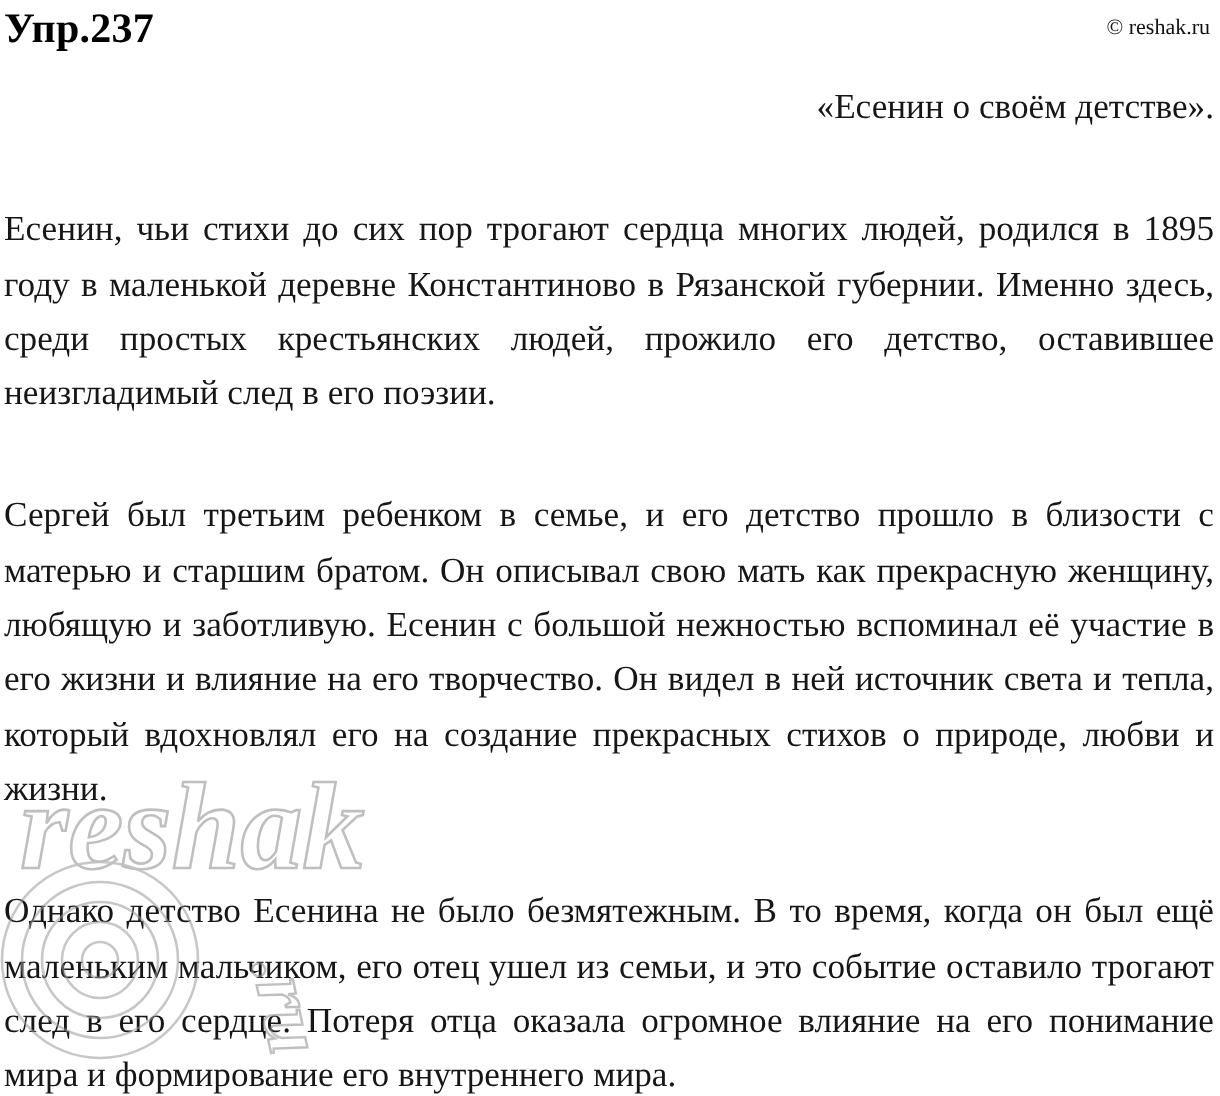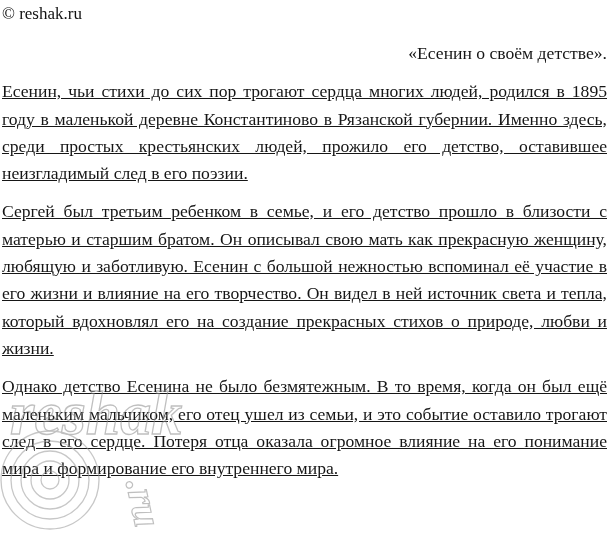--- a/index.html
+++ b/index.html
@@ -38,21 +38,21 @@
     font-family: "Liberation Serif", "DejaVu Serif", serif;
     font-weight: bold;
     font-size: 21px;
     line-height: 24px;
     letter-spacing: 0.1px;
     color: #000000;
     white-space: nowrap;
   }
   .copyright {
     font-family: "Liberation Serif", "DejaVu Serif", serif;
-    font-size: 17px;
+    font-size: 11px;
     line-height: 24px;
     color: #111111;
     white-space: nowrap;
     padding-right: 2px;
   }
 
   
   .doc-body {
     position: relative;
     padding: 0 3px 0 2px;
@@ -66,22 +66,21 @@
     text-justify: inter-word;
     color: #161616;
     hyphens: none;
     word-spacing: 0px;
   }
   p.para.lead {
     margin-top: 12px;
     text-align: right;
   }
   p.para.spaced {
-    margin-top: 11px;
-    text-decoration: underline;
+    margin-top: 34px;
   }
   
 
   
   .watermark {
     position: absolute;
     left: 8px;
     top: 386px;
     width: 190px;
     height: 150px;
@@ -115,20 +114,21 @@
     stroke: #9a9a9a;
     stroke-width: 1.3px;
   }
 </style>
 </head>
 <body>
 
 <div id="page">
 
   <div class="header">
+    <div class="exercise-title">Упр.237</div>
     <div class="copyright">© reshak.ru</div>
   </div>
 
   <div class="doc-body">
 
     <p class="para lead">«Есенин о своём детстве».</p>
 
     <p class="para spaced">Есенин, чьи стихи до сих пор трогают сердца многих людей, родился в 1895 году в маленькой деревне Константиново в Рязанской губернии. Именно здесь, среди простых крестьянских людей, прожило его детство, оставившее неизгладимый след в его поэзии.</p>
 
     <p class="para spaced">Сергей был третьим ребенком в семье, и его детство прошло в близости с матерью и старшим братом. Он описывал свою мать как прекрасную женщину, любящую и заботливую. Есенин с большой нежностью вспоминал её участие в его жизни и влияние на его творчество. Он видел в ней источник света и тепла, который вдохновлял его на создание прекрасных стихов о природе, любви и жизни.</p>

